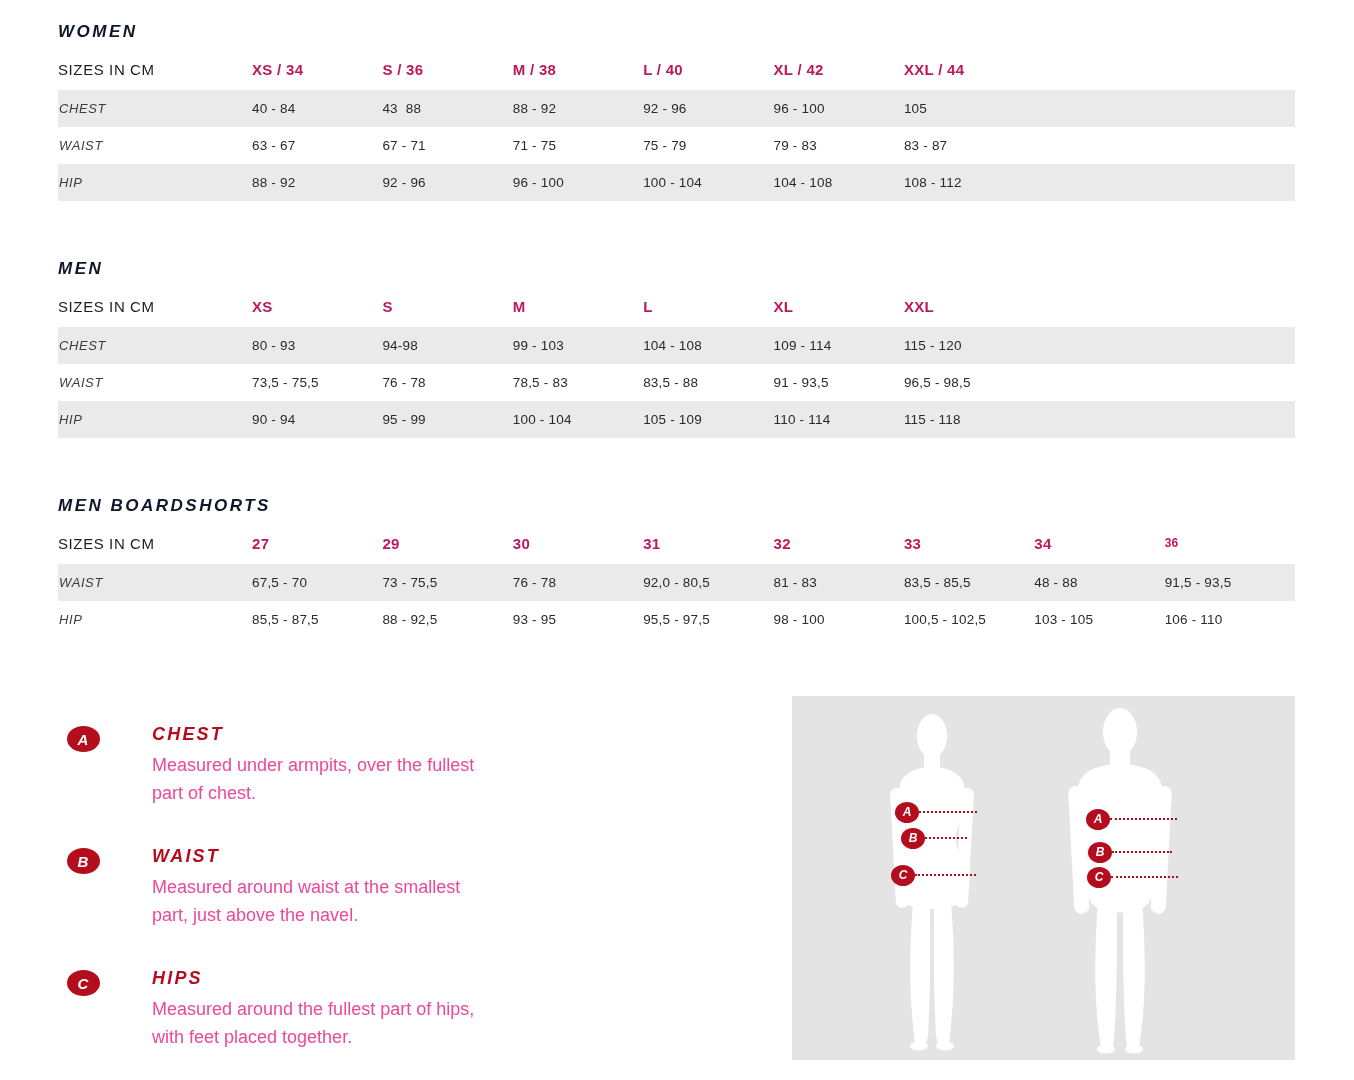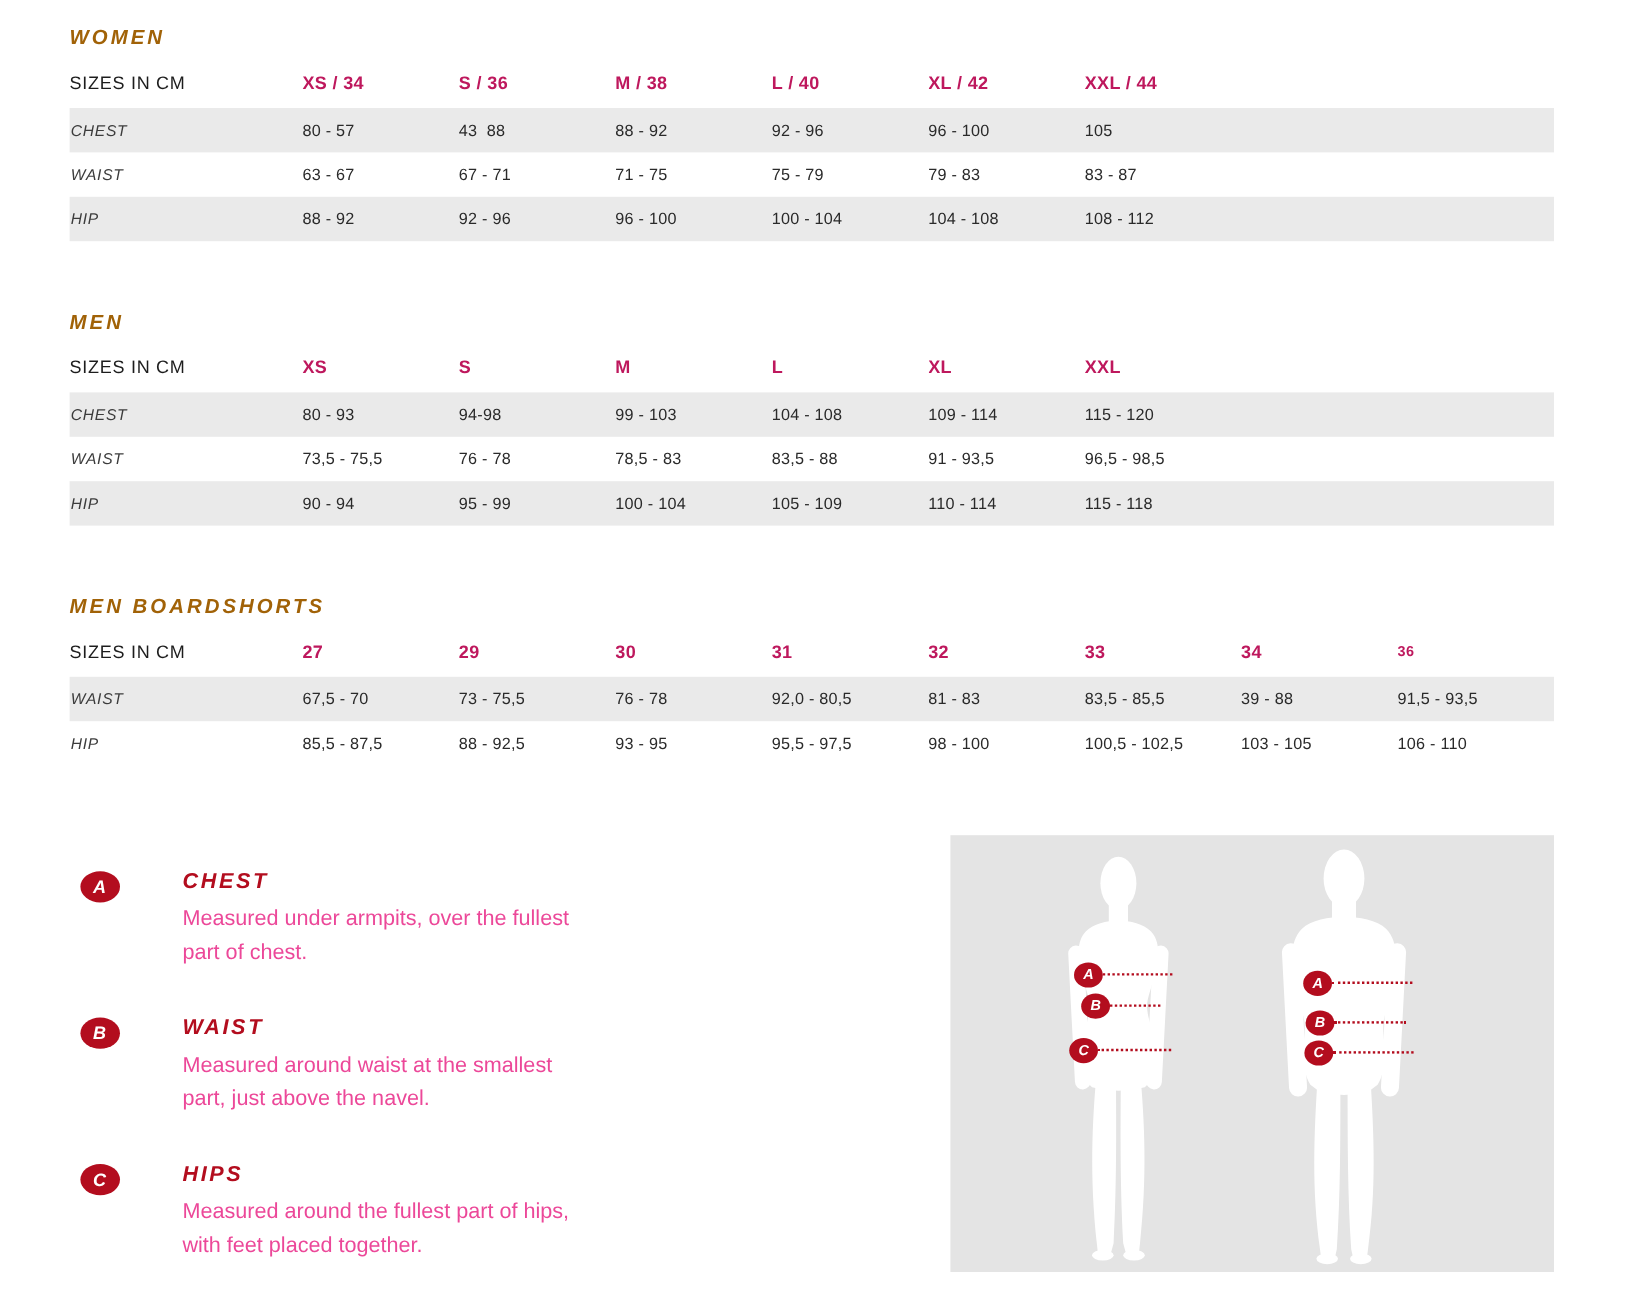--- a/index.html
+++ b/index.html
@@ -1,21 +1,21 @@
 <!DOCTYPE html>
 <html><head>
 <meta charset="utf-8">
 <style>
   html,body{margin:0;padding:0;background:#fff;}
   body{width:1354px;height:1080px;font-family:"Liberation Sans",sans-serif;color:#1d1d1d;}
   .page{position:relative;width:1354px;height:1080px;overflow:hidden;box-sizing:border-box;padding:22px 59px 0 58px;}
 
   
   .table-section{margin-bottom:58px;}
-  .table-title{font-size:17px;font-weight:bold;font-style:italic;letter-spacing:2.5px;margin:0 0 15px 0;color:#a16207;}
+  .table-title{font-size:17px;font-weight:bold;font-style:italic;letter-spacing:2.5px;margin:0 0 15px 0;color:#0f172a;}
   .t-row{display:grid;grid-template-columns:194px repeat(8,1fr);align-items:center;}
   .t-head{height:24px;margin-bottom:9px;}
   .t-data{height:37px;}
   .t-stripe{background:#eaeaea;}
   .t-cell{padding-right:6px;overflow:hidden;}
   .t-head-label{font-weight:normal;font-size:15px;letter-spacing:0.6px;}
   .t-col-head{font-size:15px;color:#be185d;letter-spacing:0.3px;font-weight:bold;}
   .t-col-small{font-size:12px;}
   .t-row-label{font-style:italic;font-size:13px;color:#3c3c3c;letter-spacing:0.6px;padding-left:1px;}
   .t-value{font-size:13.5px;color:#2a2a2a;white-space:pre;letter-spacing:0.2px;}
@@ -52,21 +52,21 @@
           <div class="t-cell t-col-head">S / 36</div>
           <div class="t-cell t-col-head">M / 38</div>
           <div class="t-cell t-col-head">L / 40</div>
           <div class="t-cell t-col-head">XL / 42</div>
           <div class="t-cell t-col-head">XXL / 44</div>
           <div class="t-cell"></div>
           <div class="t-cell"></div>
         </div>
         <div class="t-row t-data t-stripe" style="background: rgb(234, 234, 234);">
           <div class="t-cell t-row-label">CHEST</div>
-          <div class="t-cell t-value">80 - 57</div>
+          <div class="t-cell t-value">40 - 84</div>
           <div class="t-cell t-value">43  88</div>
           <div class="t-cell t-value">88 - 92</div>
           <div class="t-cell t-value">92 - 96</div>
           <div class="t-cell t-value">96 - 100</div>
           <div class="t-cell t-value">105</div>
           <div class="t-cell"></div>
           <div class="t-cell"></div>
         </div>
         <div class="t-row t-data">
           <div class="t-cell t-row-label">WAIST</div>
@@ -152,21 +152,21 @@
           <div class="t-cell t-col-head t-col-small">36</div>
         </div>
         <div class="t-row t-data t-stripe" style="background: rgb(234, 234, 234);">
           <div class="t-cell t-row-label">WAIST</div>
           <div class="t-cell t-value">67,5 - 70</div>
           <div class="t-cell t-value">73 - 75,5</div>
           <div class="t-cell t-value">76 - 78</div>
           <div class="t-cell t-value">92,0 - 80,5</div>
           <div class="t-cell t-value">81 - 83</div>
           <div class="t-cell t-value">83,5 - 85,5</div>
-          <div class="t-cell t-value">39 - 88</div>
+          <div class="t-cell t-value">48 - 88</div>
           <div class="t-cell t-value">91,5 - 93,5</div>
         </div>
         <div class="t-row t-data">
           <div class="t-cell t-row-label">HIP</div>
           <div class="t-cell t-value">85,5 - 87,5</div>
           <div class="t-cell t-value">88 - 92,5</div>
           <div class="t-cell t-value">93 - 95</div>
           <div class="t-cell t-value">95,5 - 97,5</div>
           <div class="t-cell t-value">98 - 100</div>
           <div class="t-cell t-value">100,5 - 102,5</div>

